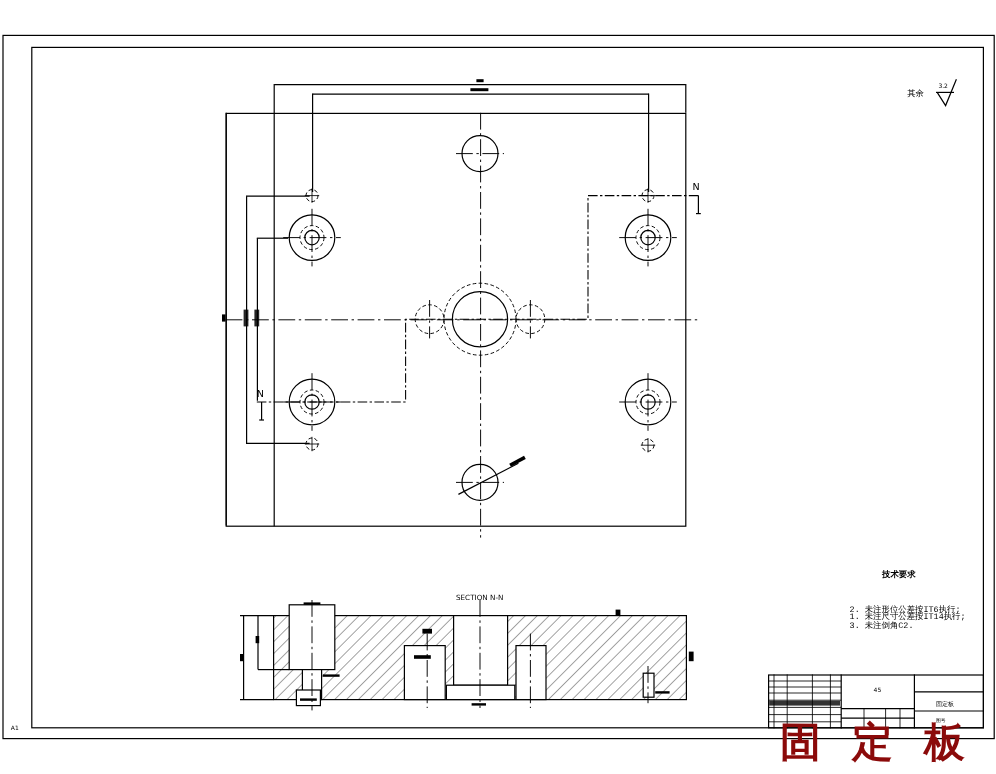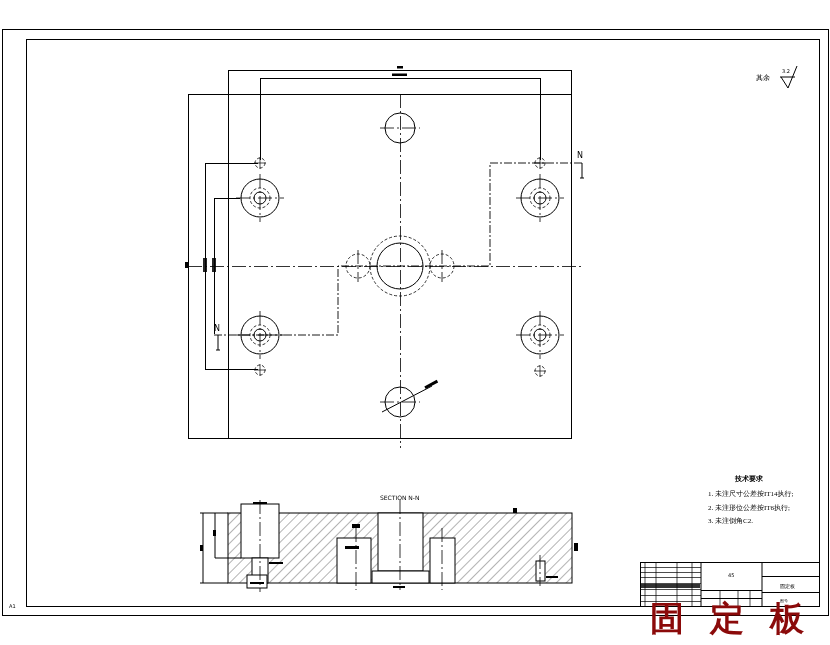--- a/index.html
+++ b/index.html
@@ -5,21 +5,21 @@
     html, body { margin: 0; padding: 0; background: #ffffff; }
     body { width: 830px; height: 645px; position: relative; overflow: hidden;
            font-family: "DejaVu Sans", sans-serif; }
     #drawing { position: absolute; left: 0; top: 0; width: 830px; height: 645px; }
     .ln { stroke: #000; stroke-width: 1; fill: none; }
     .thin { stroke: #000; stroke-width: 0.7; fill: none; }
     .center { stroke: #000; stroke-width: 0.8; fill: none; stroke-dasharray: 14 3 2 3; }
     .hidden { stroke: #000; stroke-width: 0.8; fill: none; stroke-dasharray: 3 2; }
     .sect { stroke: #000; stroke-width: 0.9; fill: none; stroke-dasharray: 8 2 2 2; }
     .txt { font-family: "DejaVu Sans", sans-serif; fill: #000; }
-    .note { position: absolute; font-family: Liberation Serif, serif; font-size: 7px; color: #000; white-space: nowrap; }
+    .note { position: absolute; font-family: Liberation Mono, monospace; font-size: 7px; color: #000; white-space: nowrap; }
     .stamp { position: absolute; font-family: "DejaVu Serif", serif; font-weight: bold; color: #8b0a0a; font-size: 34px; letter-spacing: 26px; }
   </style>
 </head>
 <body>
 
 <svg id="drawing" viewBox="0 0 830 645" xmlns="http://www.w3.org/2000/svg">
 
   <rect class="ln" x="2.5" y="29.5" width="826" height="586"></rect>
   <rect class="ln" x="26.5" y="39.5" width="793" height="567"></rect>
 
@@ -202,18 +202,18 @@
     <text class="txt" x="728" y="577" font-size="5">45</text>
     <text class="txt" x="780" y="588" font-size="5">固定板</text>
     <text class="txt" x="780" y="602" font-size="4">图号</text>
   </g>
 
   <text class="txt" x="9" y="608" font-size="5">A1</text>
 </svg>
 
 <div>
   <div class="note" style="left:735px; top:474px; font-weight:bold;">技术要求</div>
-  <div class="note" style="left:708px; top:489px;">1. 未注尺寸公差按IT14执行;</div>
+  <div class="note" style="left:708px; top:509px;">1. 未注尺寸公差按IT14执行;</div>
   <div class="note" style="left:708px; top:503px;text-align:center;">2. 未注形位公差按IT6执行;</div>
   <div class="note" style="left:708px; top:516px;">3. 未注倒角C2.</div>
 </div>
 
 <div class="stamp" style="left:650px; top:596px;">固定板</div>
 
 </body></html>

